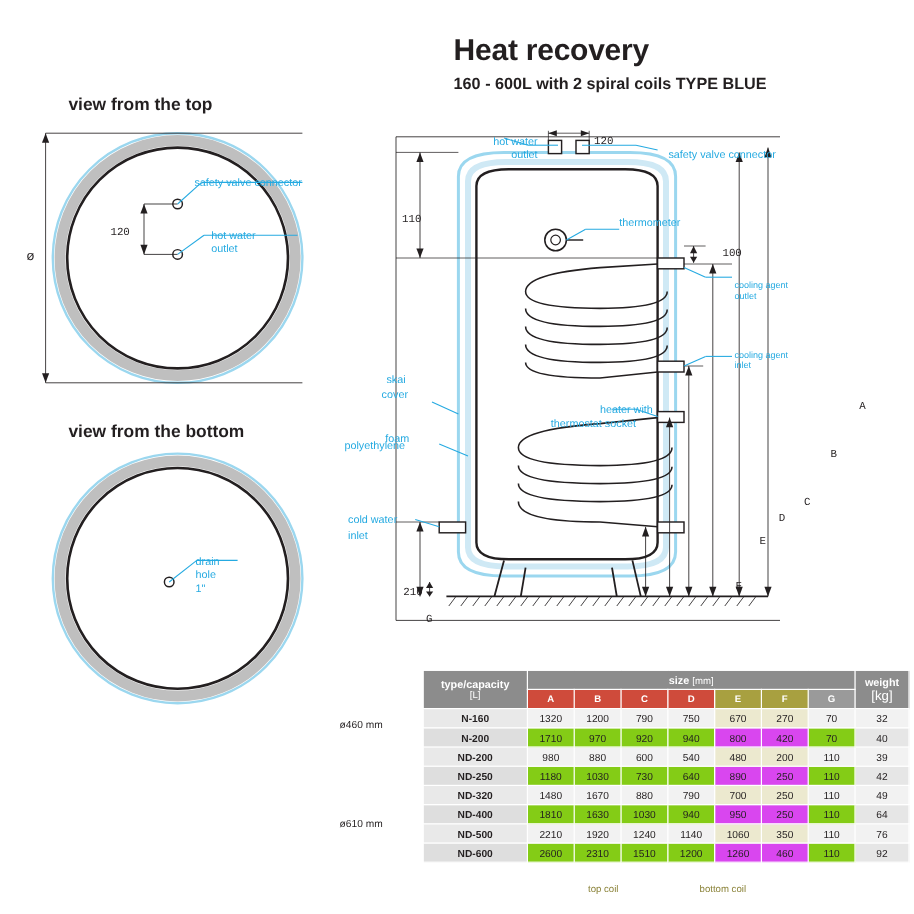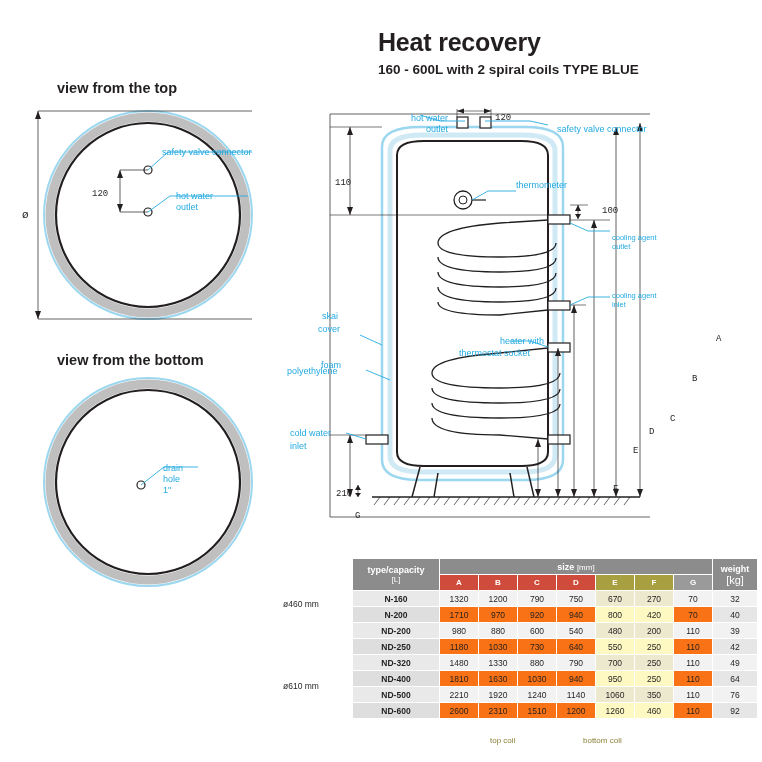--- a/index.html
+++ b/index.html
@@ -56,23 +56,23 @@
     background:#a8a040;color:#ffffff;font-weight:bold;font-size:8px;
   }
   #spec-table .hdr-gray2{
     background:#9a9a9a;color:#ffffff;font-weight:bold;font-size:8px;
   }
   #spec-table td.name{
     background:#e9e9e9;color:#231f20;font-weight:bold;width:86px;
   }
   #spec-table td.name.alt{background:#dedede;}
   #spec-table td.val{background:#f2f2f2;width:38px;color:#231f20;}
-  #spec-table td.val.alt{background:#f97316;}
+  #spec-table td.val.alt{background:#84cc16;}
   #spec-table td.coil{background:#ece9cf;width:38px;color:#231f20;}
-  #spec-table td.coil.alt{background:#fef9c3;}
+  #spec-table td.coil.alt{background:#d946ef;}
   #spec-table td.wt{background:#f2f2f2;width:44px;color:#231f20;}
   #spec-table td.wt.alt{background:#e6e6e6;}
 
   .diam-label{font-size:8.5px;color:#231f20;}
   .coil-note{font-size:8px;color:#8a8238;}
 </style>
 </head>
 <body>
 
 <div class="abs" id="title-main">Heat recovery</div>
@@ -366,29 +366,29 @@
     <td class="coil">200</td>
     <td class="val">110</td>
     <td class="wt">39</td>
   </tr>
   <tr>
     <td class="name alt">ND-250</td>
     <td class="val alt">1180</td>
     <td class="val alt">1030</td>
     <td class="val alt">730</td>
     <td class="val alt">640</td>
-    <td class="coil alt">550</td>
+    <td class="coil alt">890</td>
     <td class="coil alt">250</td>
     <td class="val alt">110</td>
     <td class="wt alt">42</td>
   </tr>
   <tr>
     <td class="name">ND-320</td>
     <td class="val">1480</td>
-    <td class="val">1330</td>
+    <td class="val">1670</td>
     <td class="val">880</td>
     <td class="val">790</td>
     <td class="coil">700</td>
     <td class="coil">250</td>
     <td class="val">110</td>
     <td class="wt">49</td>
   </tr>
   <tr>
     <td class="name alt">ND-400</td>
     <td class="val alt">1810</td>

